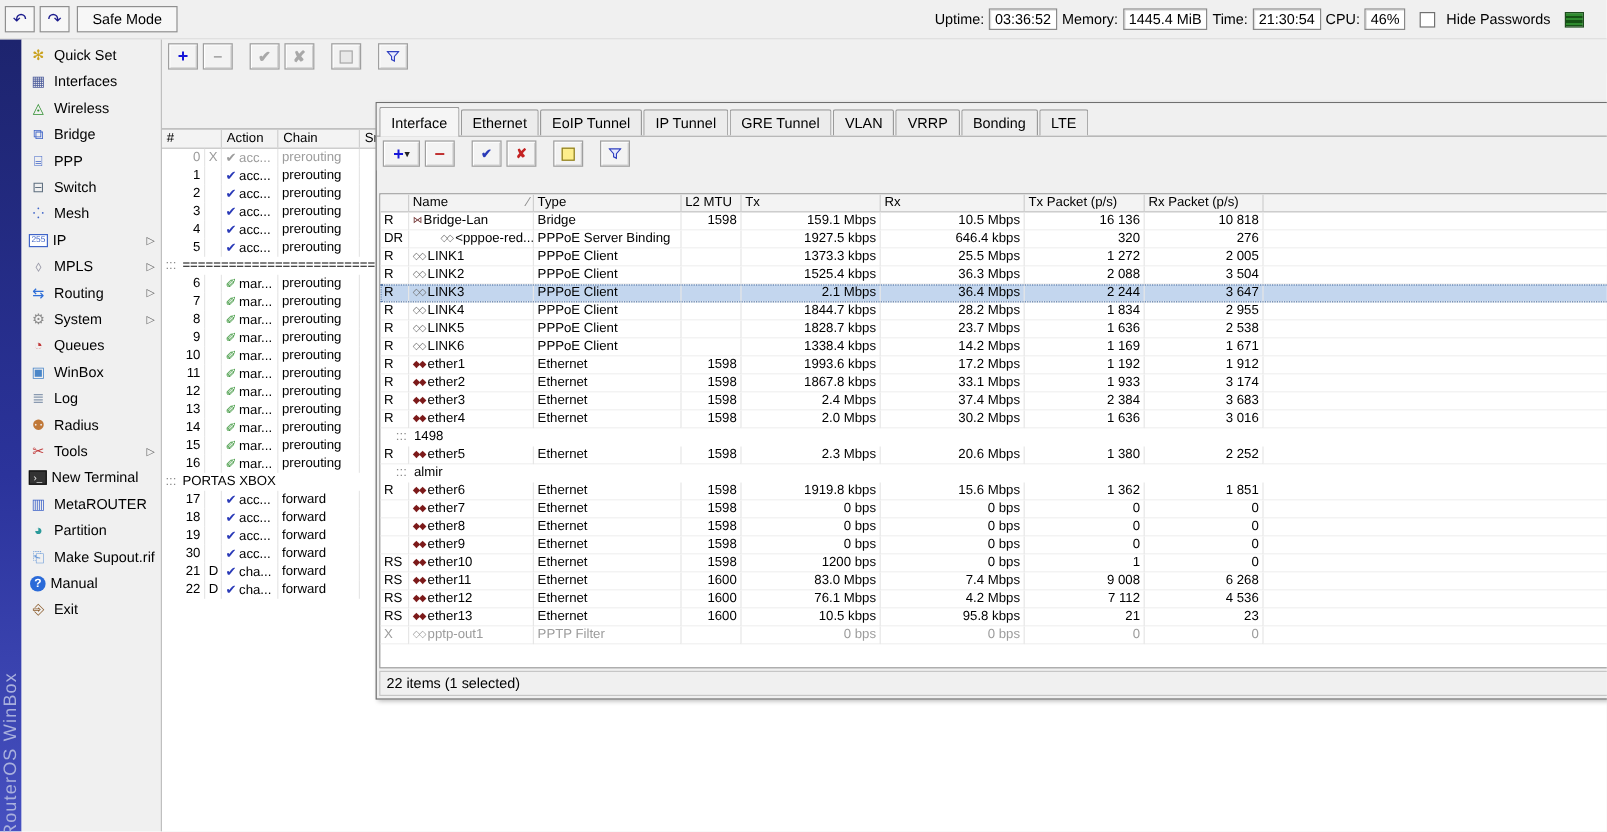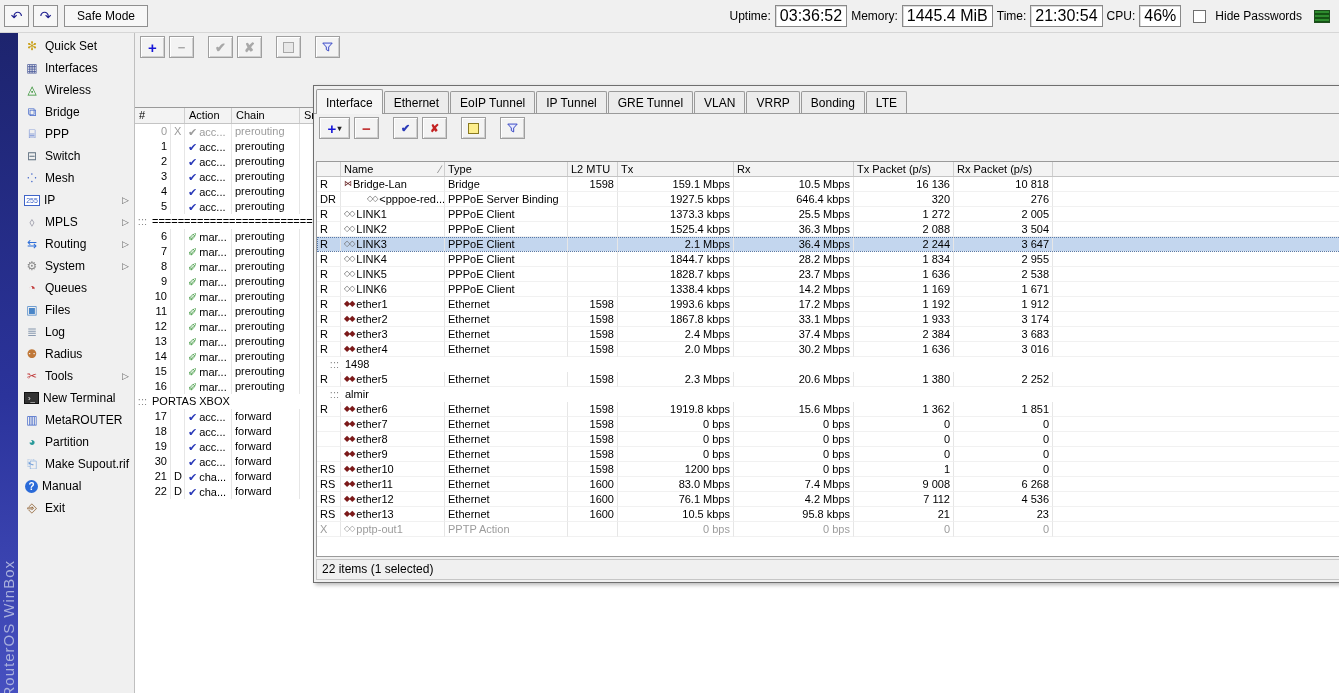--- a/index.html
+++ b/index.html
@@ -10,23 +10,23 @@
     background:#fff;
   }
   
   .topbar { position:absolute; left:0; top:0; width:1339px; height:33px;
     background:#f0f0f0; border-bottom:1px solid #d6d6d6; display:flex; align-items:center; }
   .tb-btn { height:22px; border:1px solid #8f8f8f; background:#f7f7f7;
     display:flex; align-items:center; justify-content:center; margin-left:4px; font-size:12px; }
   .tb-btn.sq { width:25px; }
   .tb-btn.safe { padding:0 12px; margin-left:6px; font-size:12px; }
   .arrow-glyph { color:#1a1a8c; font-size:14px; line-height:1; }
-  .stats { margin-left:auto; display:flex; align-items:center; gap:4px; padding-right:5px; font-size:12px; }
+  .stats { margin-left:auto; display:flex; align-items:center; gap:4px; padding-right:15px; font-size:12px; }
   .stat-value { border:1px solid #898989; background:#fff; padding:1px 4px;
-    box-shadow:inset 1px 1px 0 #dcdcdc; font-size:16px; }
+    box-shadow:inset 1px 1px 0 #dcdcdc; font-size:12px; }
   .cb { width:13px; height:13px; border:1px solid #707070; background:#fff; display:inline-block; margin-left:8px; }
   .cb-label { margin-left:5px; margin-right:8px; font-size:12px; }
   .conn-ind { width:16px; height:13px; border:1px solid #1d4d1d; margin-right:4px;
     background:repeating-linear-gradient(180deg,#2e8b2e 0 2px,#145214 2px 4px); }
   
   .brand-strip { position:absolute; left:0; top:33px; width:18px; height:660px;
     background:linear-gradient(180deg,#1d246e 0%, #2b339b 55%, #4650c0 100%); }
   .brand-text { position:absolute; left:0px; bottom:-5px; writing-mode:vertical-rl;
     transform:rotate(180deg); color:#a9b0dd; font-size:15px; white-space:nowrap; letter-spacing:1px; }
   
@@ -190,21 +190,21 @@
       <span class="side-icon icon-system-icon" style="color: rgb(138, 138, 138);">⚙</span>
       <span class="side-label">System</span>
       <span class="side-arrow">▷</span>
     </div>
     <div class="side-item">
       <span class="side-icon icon-queues-icon" style="color: rgb(192, 56, 56);">◔</span>
       <span class="side-label">Queues</span>
     </div>
     <div class="side-item">
       <span class="side-icon icon-files-icon" style="color: rgb(74, 134, 200);">▣</span>
-      <span class="side-label">Files</span>
+      <span class="side-label">WinBox</span>
     </div>
     <div class="side-item">
       <span class="side-icon icon-log-icon" style="color: rgb(138, 154, 176);">≣</span>
       <span class="side-label">Log</span>
     </div>
     <div class="side-item">
       <span class="side-icon icon-radius-icon" style="color: rgb(192, 120, 56);">⚉</span>
       <span class="side-label">Radius</span>
     </div>
     <div class="side-item">
@@ -866,21 +866,21 @@
           <div class="r">21</div>
           <div class="r">23</div>
           <div></div>
         </div>
         <div class="i-row dim">
           <div>X</div>
           <div class="name">
             <span class="ic" style="color: rgb(168, 168, 168);">◇◇</span>
             <span>pptp-out1</span>
           </div>
-          <div>PPTP Action</div>
+          <div>PPTP Filter</div>
           <div class="r"></div>
           <div class="r">0 bps</div>
           <div class="r">0 bps</div>
           <div class="r">0</div>
           <div class="r">0</div>
           <div></div>
         </div>
       </div>
   </div>
   <div class="if-status">22 items (1 selected)</div>

